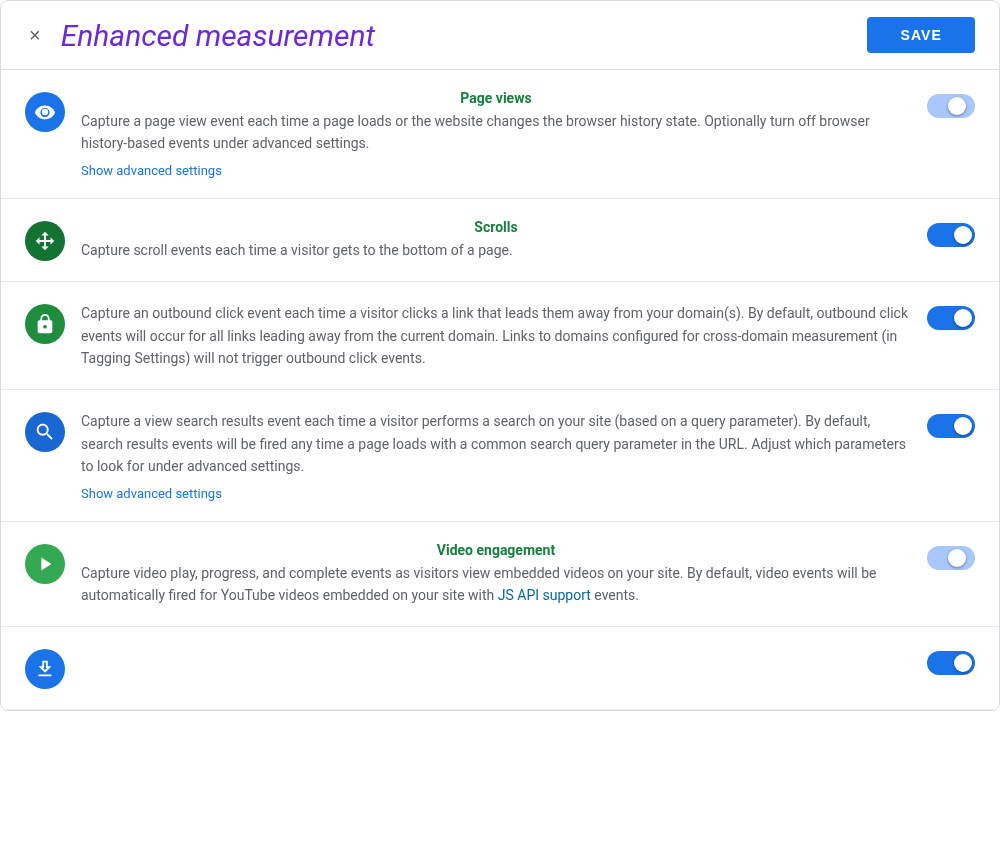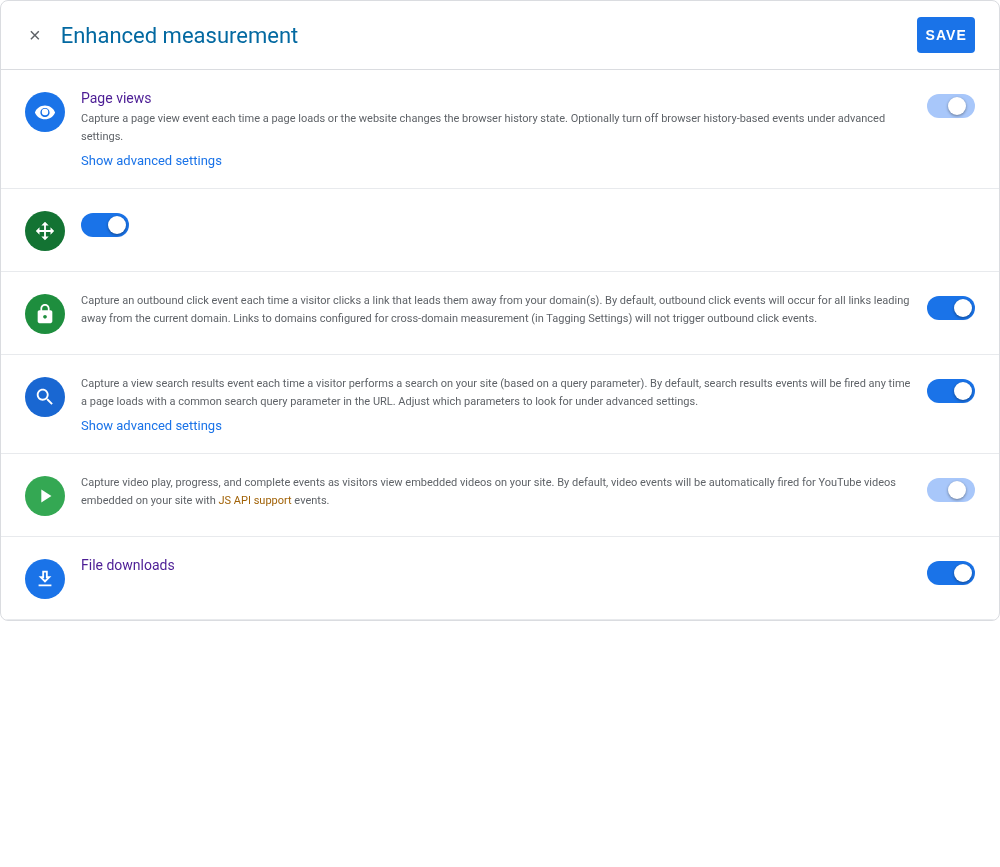--- a/index.html
+++ b/index.html
@@ -33,30 +33,31 @@
     .close-btn {
       background: none;
       border: none;
       cursor: pointer;
       font-size: 20px;
       color: #5f6368;
       padding: 4px;
       line-height: 1;
     }
     .page-title {
-      font-size: 22px;
+      font-size: 30px;
       font-weight: 400;
-      color: #0369a1;
+      color: #6d28d9;
+      font-style: italic;
     }
     .save-btn {
       background: #1a73e8;
       color: #fff;
       border: none;
       border-radius: 4px;
-      padding: 10px 8px;
+      padding: 10px 33px;
       font-size: 14px;
       font-weight: 700;
       letter-spacing: 0.08em;
       cursor: pointer;
       text-transform: uppercase;
     }
     
     .settings-list {
       padding: 0;
     }
@@ -76,26 +77,27 @@
       align-items: center;
       justify-content: center;
       margin-top: 2px;
     }
     .setting-content {
       flex: 1;
       min-width: 0;
     }
     .setting-title {
       font-size: 14px;
-      font-weight: 400;
-      color: #4c1d95;
+      font-weight: 700;
+      color: #15803d;
       margin-bottom: 4px;
+      text-align: center;
     }
     .setting-desc {
-      font-size: 11px;
+      font-size: 14px;
       color: #5f6368;
       line-height: 1.6;
     }
     .show-advanced {
       display: inline-block;
       margin-top: 8px;
       font-size: 13px;
       color: #1a73e8;
       cursor: pointer;
       text-decoration: none;
@@ -134,21 +136,21 @@
     .toggle.half .toggle-track { background: #a8c7fa; }
     .toggle.half .toggle-thumb { transform: translateX(18px); }
     
     .icon-blue { background: #1a73e8; }
     .icon-green { background: #137333; }
     .icon-teal { background: #1e8e3e; }
     .icon-blue-dark { background: #1967d2; }
     .icon-green-play { background: #34a853; }
     .icon-blue-dl { background: #1a73e8; }
     
-    .inline-link { color: #a16207; cursor: pointer; text-decoration: none; }
+    .inline-link { color: #0369a1; cursor: pointer; text-decoration: none; }
     
     svg { display: block; }
   </style>
 </head>
 <body>
 
 <div class="page-wrapper">
 
   <div class="header">
     <div class="header-left">
@@ -179,20 +181,24 @@
         </div>
       </div>
     </div>
 
     <div class="setting-row">
       <div class="setting-icon icon-green">
         <svg width="22" height="22" viewBox="0 0 24 24" fill="white">
           <path d="M12 2L8 6h3v5H6V8l-4 4 4 4v-3h5v5H8l4 4 4-4h-3v-5h5v3l4-4-4-4v3h-5V6h3z"></path>
         </svg>
       </div>
+      <div class="setting-content">
+        <div class="setting-title">Scrolls</div>
+        <div class="setting-desc">Capture scroll events each time a visitor gets to the bottom of a page.</div>
+      </div>
       <div class="setting-toggle">
         <div class="toggle on">
           <div class="toggle-track"></div>
           <div class="toggle-thumb"></div>
         </div>
       </div>
     </div>
 
     <div class="setting-row">
       <div class="setting-icon icon-teal">
@@ -229,40 +235,40 @@
       </div>
     </div>
 
     <div class="setting-row">
       <div class="setting-icon icon-green-play">
         <svg width="22" height="22" viewBox="0 0 24 24" fill="white">
           <path d="M8 5v14l11-7z"></path>
         </svg>
       </div>
       <div class="setting-content">
+        <div class="setting-title">Video engagement</div>
         <div class="setting-desc">
           <span>Capture video play, progress, and complete events as visitors view embedded videos on your site. By default, video events will be automatically fired for YouTube videos embedded on your site with </span><a class="inline-link">JS API support</a><span> events.</span>
         </div>
       </div>
       <div class="setting-toggle">
         <div class="toggle half">
           <div class="toggle-track"></div>
           <div class="toggle-thumb"></div>
         </div>
       </div>
     </div>
 
     <div class="setting-row">
       <div class="setting-icon icon-blue-dl">
         <svg width="22" height="22" viewBox="0 0 24 24" fill="white">
           <path d="M19 9h-4V3H9v6H5l7 7 7-7zm-8 2V5h2v6h1.17L12 13.17 9.83 11H11zm-6 7h14v2H5z"></path>
         </svg>
       </div>
       <div class="setting-content">
-        <div class="setting-title">File downloads</div>
       </div>
       <div class="setting-toggle">
         <div class="toggle on">
           <div class="toggle-track"></div>
           <div class="toggle-thumb"></div>
         </div>
       </div>
     </div>
 
   </div>

